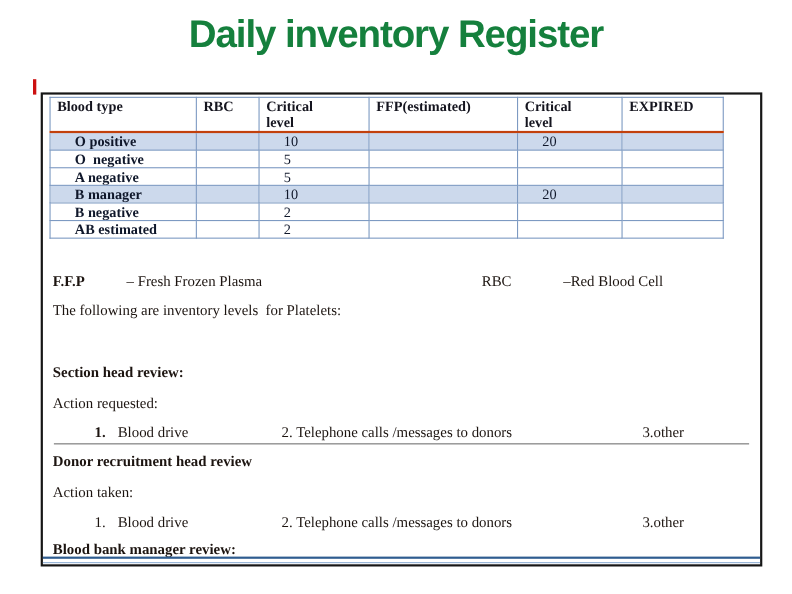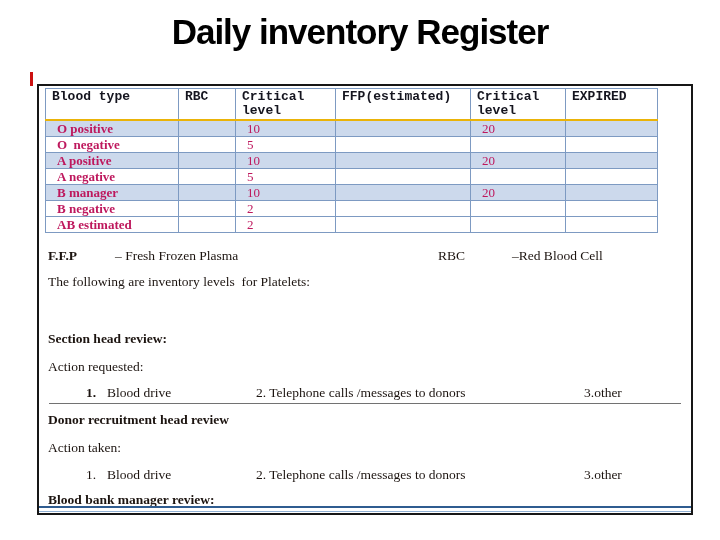--- a/index.html
+++ b/index.html
@@ -1,32 +1,32 @@
 <!DOCTYPE html>
 <html style="--row-shade: #ccd9ec; --grid-line: #7d9ac2; --red-mark: #cc1111; --bottom-rule-dark: #2f5c90; --bottom-rule-light: #8fb0d4;"><head>
 <meta charset="utf-8">
 <style>
   html,body{margin:0;padding:0;background:#fff;}
   .slide{position:relative;width:720px;height:540px;background:#ffffff;overflow:hidden;
          font-family:"Liberation Serif",serif;color:#1c1410;}
   .title{position:absolute;top:12px;left:0;right:0;text-align:center;
          font-family:"Liberation Sans",sans-serif;font-size:35px;font-weight:700;
-         letter-spacing:-1px;color:#000000;}
+         letter-spacing:-1px;color:#15803d;}
   .red-mark{position:absolute;left:30px;top:72px;width:3px;height:14px;
             background:var(--red-mark,#cc1111);}
   .formbox{position:absolute;left:37px;top:84px;width:652px;height:427px;
            background:#ffffff;border:2px solid #161616;}
   
   table.inv{position:absolute;left:6px;top:2px;width:612px;border-collapse:collapse;
             table-layout:fixed;font-size:13px;}
   table.inv th,table.inv td{border:1px solid var(--grid-line,#7d9ac2);overflow:hidden;}
   table.inv th{font-weight:bold;text-align:left;vertical-align:top;
                padding:1px 4px 1px 6px;height:28px;color:#15151f;line-height:14px;}
-  table.inv thead tr{border-bottom:2px solid #eab308;font-family:Liberation Mono, monospace;}
-  table.inv td{height:15px;padding:0 4px 0 11px;color:#be185d;line-height:15px;}
+  table.inv thead tr{border-bottom:2px solid #c2410c;}
+  table.inv td{height:15px;padding:0 4px 0 22px;color:#0f172a;line-height:15px;}
   td.bt{font-weight:bold;white-space:pre;}
   tr.shaded td{background:var(--row-shade,#ccd9ec);}
   .narrow .hw{display:inline-block;width:56px;}
   
   .line{position:absolute;left:0;right:0;height:17px;font-size:13.5px;line-height:17px;}
   .line span{position:absolute;white-space:pre;}
   .b{font-weight:bold;}
   .sep{position:absolute;left:10px;right:10px;height:1px;background:#4f4f4f;opacity:.8;}
   .bottom-rule{position:absolute;left:0;right:0;bottom:1px;height:3px;
                border-top:2px solid var(--bottom-rule-dark,#2f5c90);
@@ -70,28 +70,20 @@
           <td></td>
           <td>20</td>
           <td></td>
         </tr>
         <tr>
           <td class="bt">O  negative</td>
           <td></td>
           <td>5</td>
           <td></td>
           <td></td>
-          <td></td>
-        </tr>
-        <tr class="shaded">
-          <td class="bt">A positive</td>
-          <td></td>
-          <td>10</td>
-          <td></td>
-          <td>20</td>
           <td></td>
         </tr>
         <tr>
           <td class="bt">A negative</td>
           <td></td>
           <td>5</td>
           <td></td>
           <td></td>
           <td></td>
         </tr>

